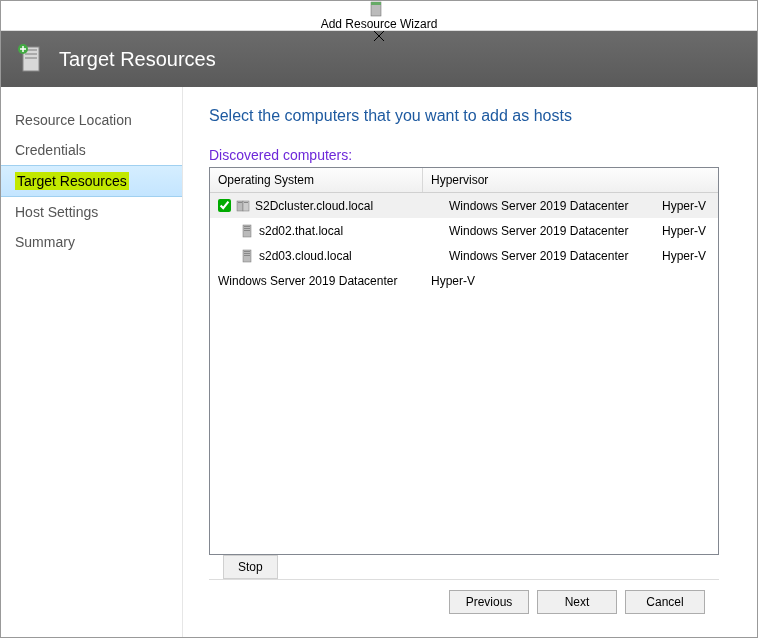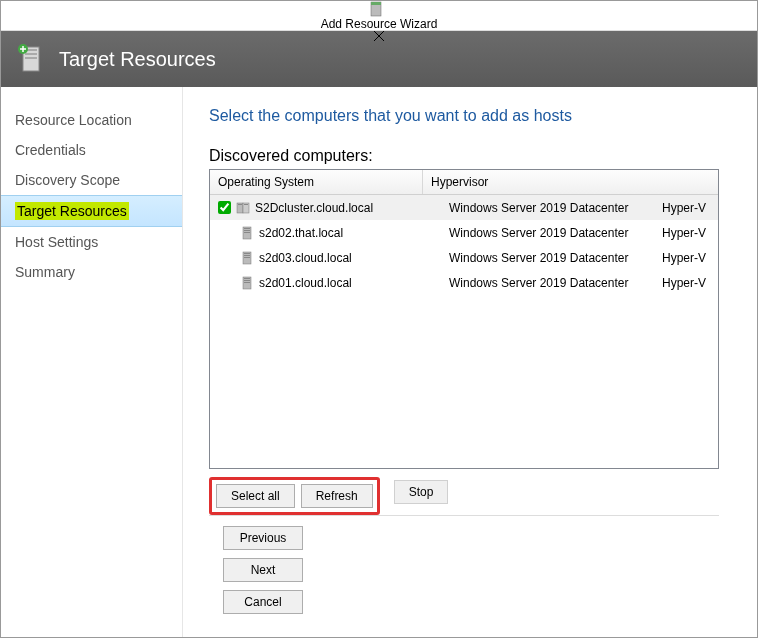--- a/index.html
+++ b/index.html
@@ -17,21 +17,21 @@
 
 .body-area { display: flex; height: calc(638px - 30px - 56px - 1px); }
 
 .sidebar { width: 182px; border-right: 1px solid #e6e6e6; padding: 18px 0; background: #fff; }
 .sidebar .step { padding: 7px 14px; font-size: 14px; color: #555; cursor: pointer; }
 .sidebar .step.active { background: linear-gradient(#d5eeff, #c4e5ff); border-top: 1px solid #a0d0f0; border-bottom: 1px solid #a0d0f0; }
 .sidebar .step.active span { background: #c2e800; padding: 1px 2px; color: #000; }
 
 .main { flex: 1; padding: 20px 38px 14px 26px; display: flex; flex-direction: column; }
 .main h2 { font-size: 16px; font-weight: 400; color: #1e5aa0; margin-bottom: 22px; }
-.main .label { font-size: 16px; color: #000000; margin-bottom: 4px; }
+.main .label { font-size: 14px; color: #6d28d9; margin-bottom: 4px; }
 
 .grid { border: 1px solid #828790; flex: 1; background: #fff; overflow: hidden; }
 .grid-header { display: flex; background: linear-gradient(#fdfdfd, #f0f0f0); border-bottom: 1px solid #d0d0d0; }
 .grid-header .col { padding: 5px 8px; font-size: 12px; color: #000; border-right: 1px solid #d8d8d8; }
 .col-name { width: 231px; }
 .col-os { width: 213px; }
 .col-hv { flex: 1; border-right: none !important; }
 .grid-body .row { display: flex; align-items: center; height: 25px; font-size: 12px; }
 .grid-body .row.selected { background: #f0f0f0; }
 .grid-body .row .cell { padding: 0 8px; white-space: nowrap; overflow: hidden; text-overflow: ellipsis; }
@@ -39,21 +39,21 @@
 .cell-os { width: 213px; }
 .cell-hv { flex: 1; }
 .cell-name input[type=checkbox] { width: 13px; height: 13px; cursor: pointer; accent-color: #0a0; }
 .server-icon { width: 16px; height: 16px; display: inline-flex; align-items: center; justify-content: center; }
 .server-icon svg { width: 14px; height: 14px; fill: #888; }
 
 .action-row { margin-top: 8px; display: flex; gap: 6px; align-items: center; padding: 4px; border: 3px solid #e03030; border-radius: 3px; width: fit-content; }
 .action-row button { height: 24px; padding: 0 14px; font-size: 12px; background: #f0f0f0; border: 1px solid #adadad; cursor: pointer; }
 .stop-wrap { margin-left: 14px; }
 
-.footer { border-top: 1px solid #ddd; padding: 10px 14px; display: flex; justify-content: flex-end; gap: 8px; flex-direction: column; }
+.footer { border-top: 1px solid #ddd; padding: 10px 14px; display: flex; justify-content: flex-end; gap: 8px; }
 .footer button { width: 80px; height: 24px; font-size: 12px; background: #f0f0f0; border: 1px solid #adadad; cursor: pointer; }
 </style>
 </head>
 <body>
 
 <div class="titlebar">
   <span class="icon-slot">
     <svg viewBox="0 0 16 16">
         <rect x="3" y="1" width="10" height="14" fill="#bbb" stroke="#666" stroke-width="0.5"></rect>
         <rect x="3" y="1" width="10" height="3" fill="#6a6"></rect>
@@ -80,21 +80,20 @@
       <line x1="5" y1="6" x2="11" y2="6" stroke="#fff" stroke-width="1.5"></line>
     </svg>
   </div>
   <h1>Target Resources</h1>
 </div>
 
 <div class="body-area">
   <div class="sidebar" id="sidebar">
       <div class="step"><span>Resource Location</span></div>
       <div class="step"><span>Credentials</span></div>
-      <div class="step"><span>Discovery Scope</span></div>
       <div class="step active"><span>Target Resources</span></div>
       <div class="step"><span>Host Settings</span></div>
       <div class="step"><span>Summary</span></div>
     </div>
 
   <div class="main">
     <h2>Select the computers that you want to add as hosts</h2>
     <div class="label">Discovered computers:</div>
 
     <div class="grid">
@@ -145,43 +144,27 @@
                   <rect x="4" y="4" width="6" height="1" fill="#888"></rect>
                   <rect x="4" y="6" width="6" height="1" fill="#888"></rect>
                 </svg>
               </span>
               <span>s2d03.cloud.local</span>
             </div>
             <div class="cell cell-os">Windows Server 2019 Datacenter</div>
             <div class="cell cell-hv">Hyper-V</div>
           </div>
           <div class="row">
-            <div class="cell cell-name">
-              <span style="width: 17px; display: inline-block;"></span>
-              <span class="server-icon">
-                <svg viewBox="0 0 14 14">
-                  <rect x="3" y="1" width="8" height="12" fill="#bbb" stroke="#777" stroke-width="0.5"></rect>
-                  <rect x="4" y="2" width="6" height="1" fill="#888"></rect>
-                  <rect x="4" y="4" width="6" height="1" fill="#888"></rect>
-                  <rect x="4" y="6" width="6" height="1" fill="#888"></rect>
-                </svg>
-              </span>
-              <span>s2d01.cloud.local</span>
-            </div>
             <div class="cell cell-os">Windows Server 2019 Datacenter</div>
             <div class="cell cell-hv">Hyper-V</div>
           </div>
         </div>
     </div>
 
     <div style="display:flex; align-items:center;">
-      <div class="action-row">
-        <button>Select all</button>
-        <button>Refresh</button>
-      </div>
       <div class="stop-wrap">
         <button class="disabled" style="height:24px;padding:0 14px;font-size:12px;background:#f0f0f0;border:1px solid #d0d0d0;">Stop</button>
       </div>
     </div>
 
     <div class="footer">
       <button>Previous</button>
       <button>Next</button>
       <button>Cancel</button>
     </div>

